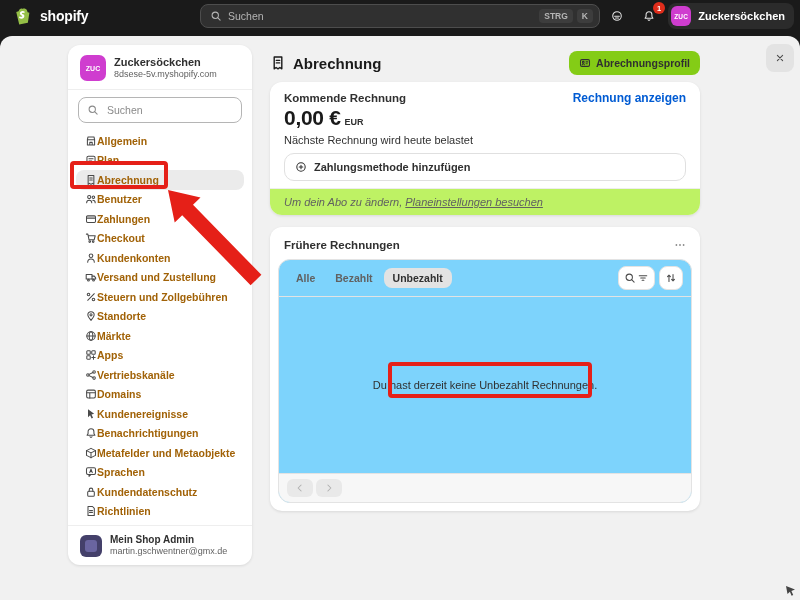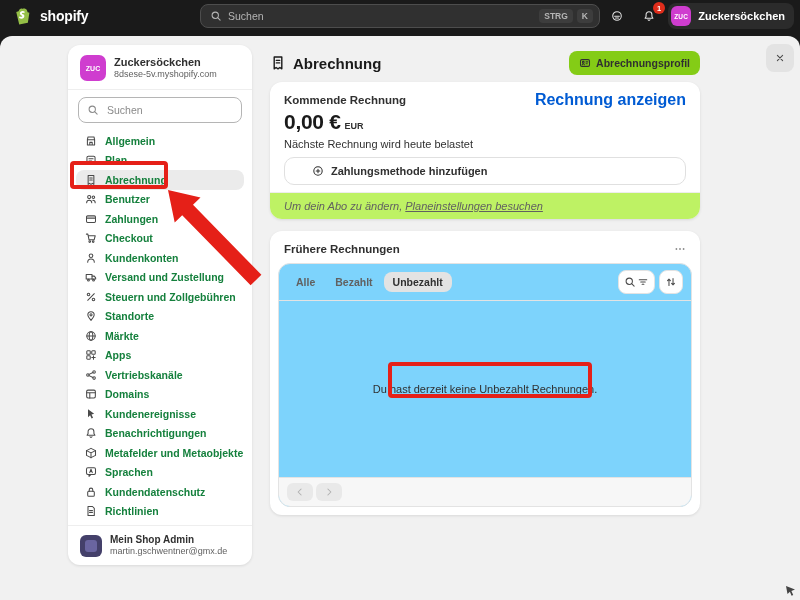--- a/index.html
+++ b/index.html
@@ -39,21 +39,21 @@
   .sb-avatar{width:26px;height:26px;border-radius:7px;background:var(--magenta,#cf3dcf);color:#fff;
     font-size:7px;font-weight:700;display:flex;align-items:center;justify-content:center;flex:none;}
   .sb-shop-name{font-size:11px;font-weight:700;color:#303030;line-height:13px;}
   .sb-shop-domain{font-size:9px;color:#616161;line-height:11px;}
   .sb-search{margin:7px 10px 5px;height:26px;border:1px solid #b5b5b5;border-radius:8px;
     display:flex;align-items:center;padding:0 8px;gap:6px;color:#8a8a8a;background:#fff;}
   .sb-search input{border:none;outline:none;width:100%;font-size:10.5px;color:#303030;background:transparent;
     font-family:"Liberation Sans",sans-serif;}
   .sb-search input::placeholder{color:#8a8a8a;}
   .sb-nav{flex:1;padding:3px 8px;}
-  .nav-item{height:19.5px;display:flex;align-items:center;gap:8px;padding:0 8px;border-radius:8px;color:#15803d;cursor:pointer;}
+  .nav-item{height:19.5px;display:flex;align-items:center;gap:0;padding:0 8px;border-radius:8px;color:#a16207;cursor:pointer;}
   .nav-item.selected{background:#ebebeb;}
   .nav-ic{width:13px;display:flex;justify-content:center;color:#4a4a4a;flex:none;}
   .nav-label{font-size:10.5px;font-weight:600;white-space:nowrap;}
   .sb-footer{border-top:1px solid #eeeeee;padding:8px 12px;display:flex;align-items:center;gap:8px;}
   .sb-admin-avatar{width:22px;height:22px;border-radius:6px;background:#44406a;flex:none;position:relative;}
   .sb-admin-avatar:after{content:"";position:absolute;left:5px;top:5px;width:12px;height:12px;border-radius:3px;background:#6a65a0;}
   .sb-admin-name{font-size:10px;font-weight:700;color:#303030;line-height:12px;}
   .sb-admin-email{font-size:9px;color:#616161;line-height:11px;}
 
   
@@ -62,27 +62,27 @@
   .main{position:absolute;left:270px;top:14px;width:430px;}
   .main-header{display:flex;align-items:center;height:26px;gap:7px;color:#1a1a1a;}
   .main-header h1{font-size:15px;font-weight:700;margin:0;flex:1;}
   .btn-gray{display:flex;align-items:center;gap:5px;background:#84cc16;border:none;border-radius:8px;height:24px;
     padding:0 10px;font-size:10.5px;font-weight:600;color:#303030;font-family:"Liberation Sans",sans-serif;cursor:pointer;}
   .card{background:#fff;border-radius:12px;box-shadow:0 1px 3px rgba(0,0,0,.1);}
   .card1{margin-top:6px;}
   .card1-body{padding:9px 14px 7px;}
   .row{display:flex;align-items:center;justify-content:space-between;}
   .card-title{font-size:11.5px;font-weight:700;color:#303030;}
-  .link{font-size:16px;font-weight:600;color:var(--blue,#005bd3);text-decoration:none;cursor:pointer;}
+  .link{font-size:12px;font-weight:600;color:var(--blue,#005bd3);text-decoration:none;cursor:pointer;}
   .amount-row{margin-top:1px;display:flex;align-items:baseline;gap:4px;}
   .amount{font-size:21px;font-weight:700;color:#1a1a1a;letter-spacing:-.3px;}
   .cur{font-size:9px;font-weight:600;color:#303030;}
   .note{margin-top:4px;font-size:11px;color:#303030;}
   .add-payment{margin-top:7px;height:28px;border:1px solid #e0e0e0;border-radius:10px;display:flex;align-items:center;
-    gap:7px;padding:0 27px;font-size:11px;font-weight:600;color:#303030;cursor:pointer;}
+    gap:7px;padding:0 10px;font-size:11px;font-weight:600;color:#303030;cursor:pointer;}
   .card1-footer{border-top:1px solid #ededed;background:#bef264;border-radius:0 0 12px 12px;
     padding:7px 14px;font-size:11px;color:#616161;font-style:italic;}
   .glink{color:#616161;text-decoration:underline;cursor:pointer;}
 
   .card2{margin-top:12px;padding:8px;}
   .card2-header{display:flex;align-items:center;justify-content:space-between;padding:4px 6px 8px;}
   .dots{color:#8a8a8a;cursor:pointer;display:flex;}
   .table{border:1px solid #e3e3e3;border-radius:12px;background:#7dd3fc;overflow:hidden;}
   .table-head{display:flex;align-items:center;padding:6px 8px;border-bottom:1px solid #e3e3e3;}
   .tabs{display:flex;align-items:center;gap:2px;}

